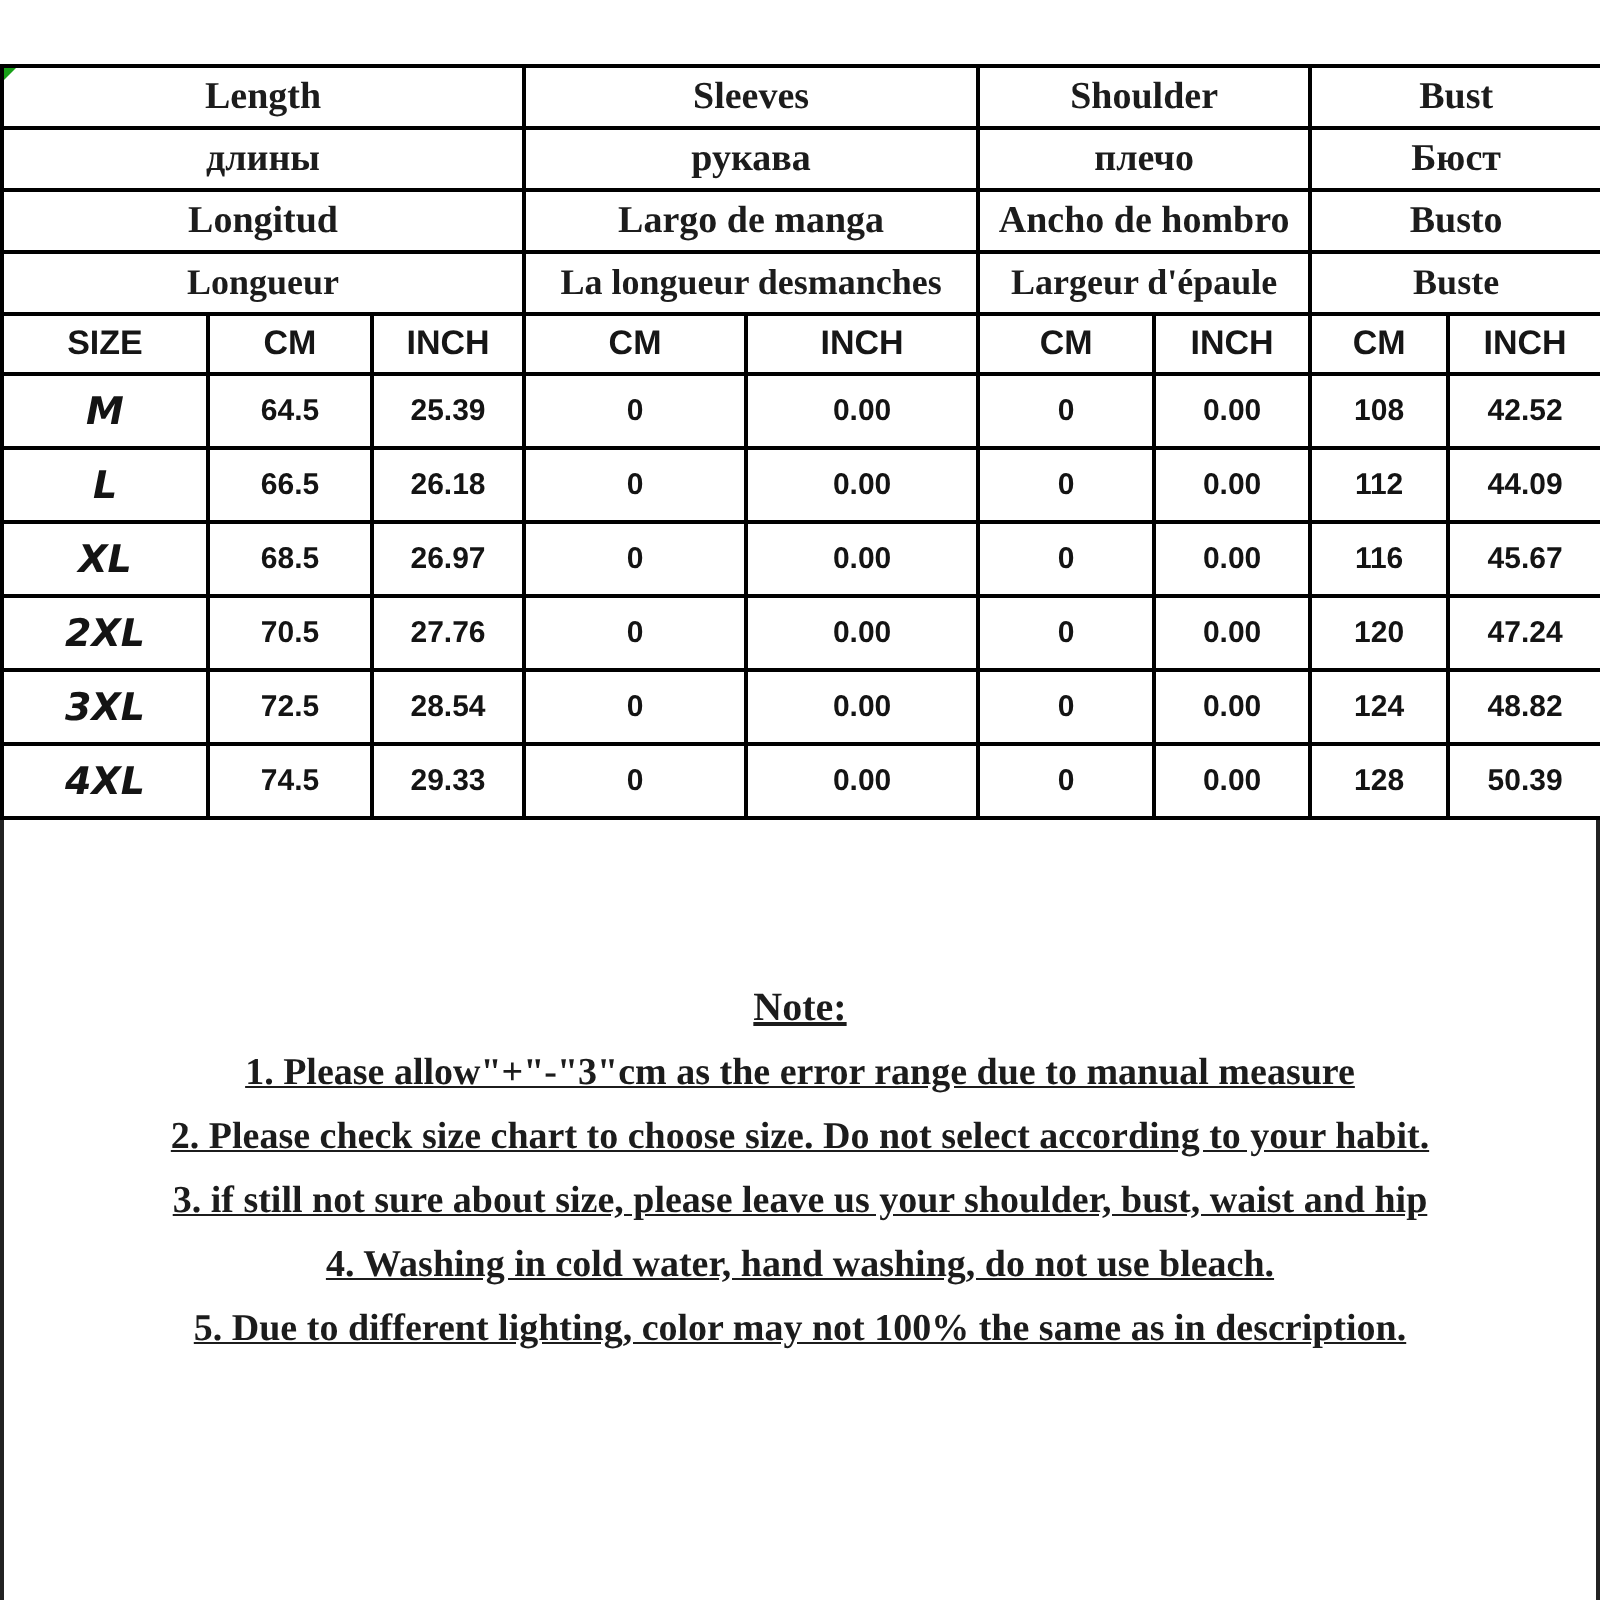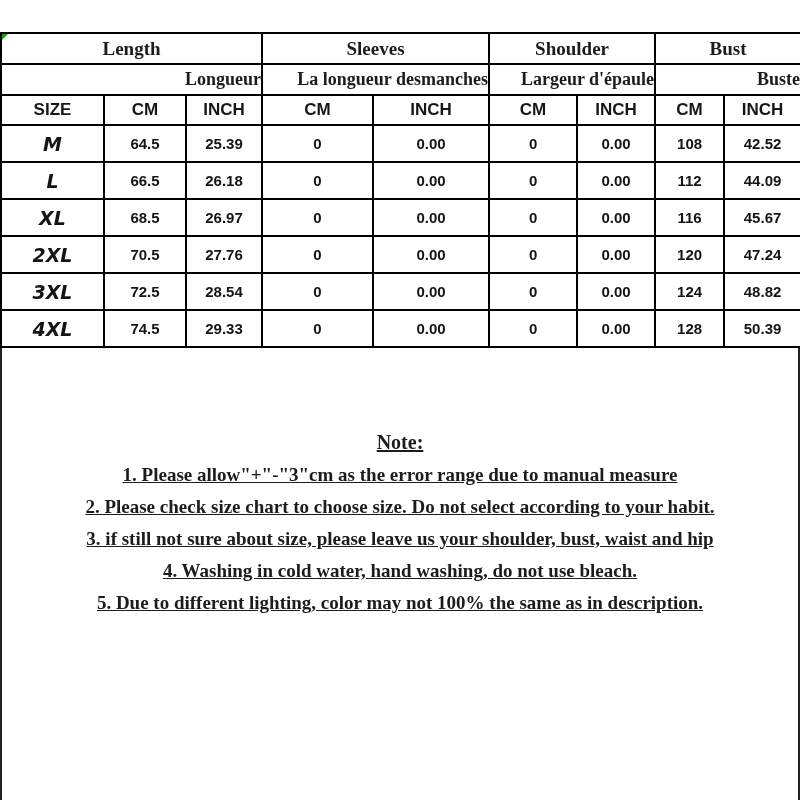--- a/index.html
+++ b/index.html
@@ -30,21 +30,21 @@
     overflow: hidden;
     white-space: nowrap;
   }
   tr.lang-row { height: 31px; }
   tr.lang-row th {
     font-family: "Liberation Serif", serif;
     font-weight: 700;
     font-size: 19px;
     color: #1c1c1c;
   }
-  tr.lang-row.fr th { font-size: 18px; text-align: right; }
+  tr.lang-row.fr th { font-size: 18px; }
   tr.unit-row { height: 30px; }
   tr.unit-row th {
     font-family: "Liberation Sans", sans-serif;
     font-weight: 700;
     font-size: 17px;
     color: #161616;
   }
   tr.data-row { height: 37px; }
   tr.data-row td {
     font-family: "Liberation Sans", sans-serif;
@@ -108,20 +108,32 @@
       <col style="width:69px">
         <col style="width:77px">
     </colgroup>
     <tbody>
         <tr class="lang-row">
       <th colspan="3">Length</th>
       <th colspan="2">Sleeves</th>
       <th colspan="2">Shoulder</th>
       <th colspan="2">Bust</th>
     </tr>
+    <tr class="lang-row">
+      <th colspan="3">длины</th>
+      <th colspan="2">рукава</th>
+      <th colspan="2">плечо</th>
+      <th colspan="2">Бюст</th>
+    </tr>
+    <tr class="lang-row">
+      <th colspan="3">Longitud</th>
+      <th colspan="2">Largo de manga</th>
+      <th colspan="2">Ancho de hombro</th>
+      <th colspan="2">Busto</th>
+    </tr>
     <tr class="lang-row fr">
       <th colspan="3">Longueur</th>
       <th colspan="2">La longueur desmanches</th>
       <th colspan="2">Largeur d'épaule</th>
       <th colspan="2">Buste</th>
     </tr>
     <tr class="unit-row">
       <th>SIZE</th>
       <th>CM</th>
       <th>INCH</th>

